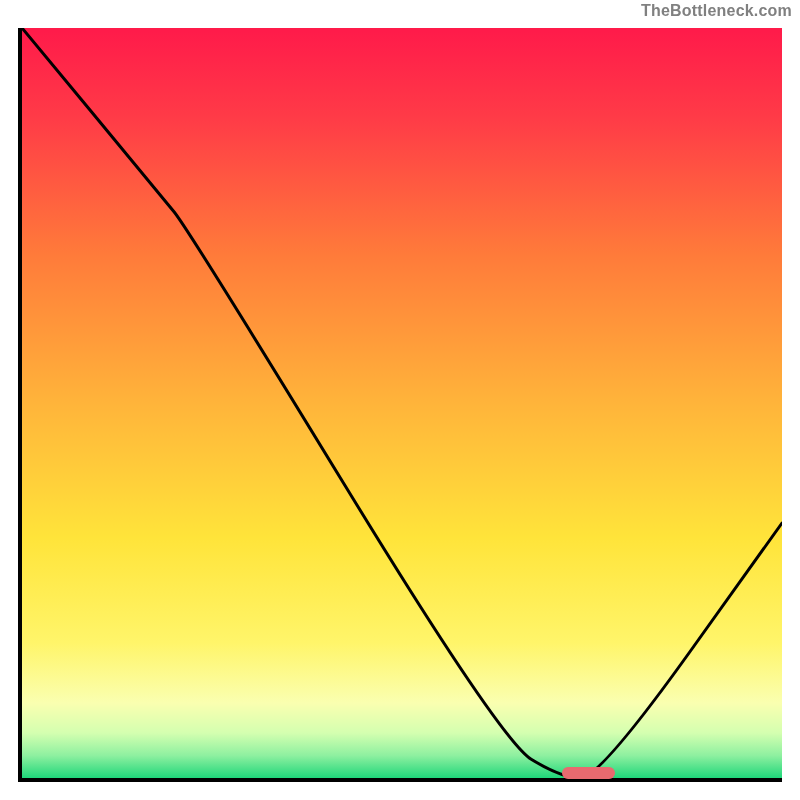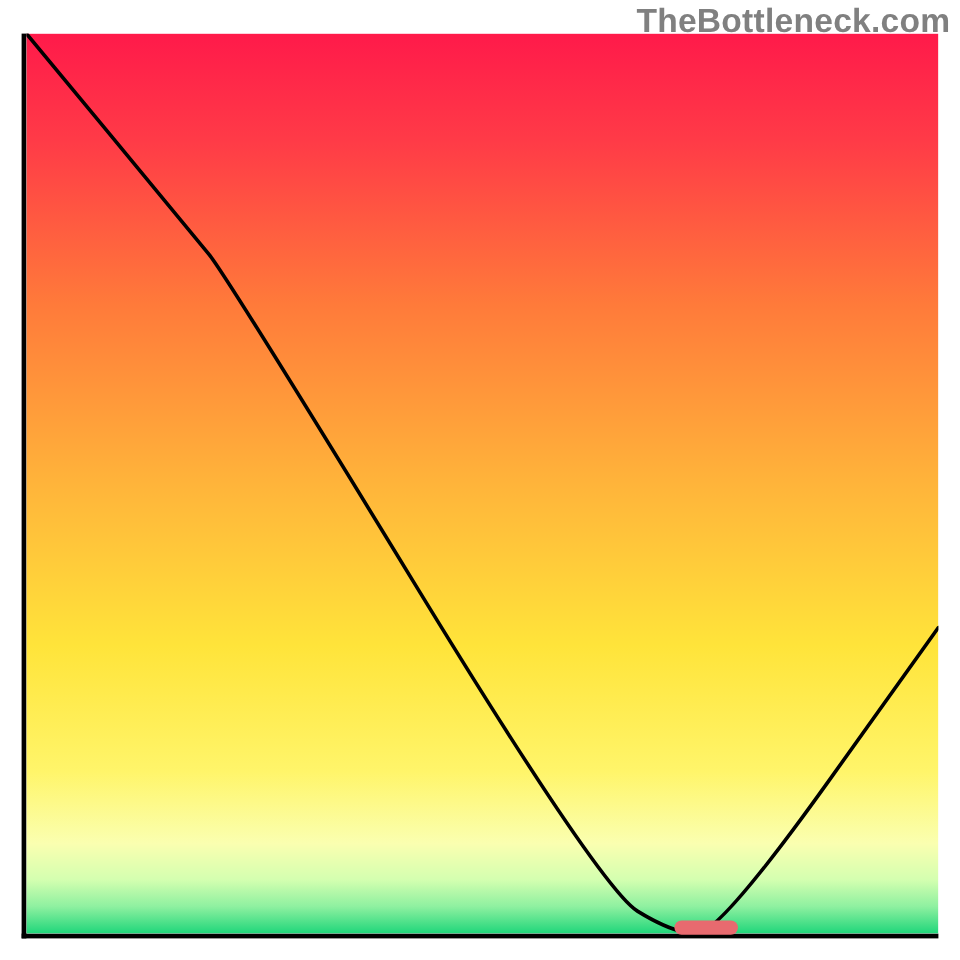--- a/index.html
+++ b/index.html
@@ -12,21 +12,21 @@
   }
   .chart-wrap {
     position: relative;
     width: 800px;
     height: 800px;
   }
   .watermark {
     position: absolute;
     top: 2px;
     right: 8px;
-    font-size: 28px;
+    font-size: 16px;
     font-weight: 600;
     color: #808080;
     letter-spacing: 0.2px;
     z-index: 5;
     margin-left: 32px;
   }
   .plot-area {
     position: absolute;
     left: 18px;
     top: 28px;

